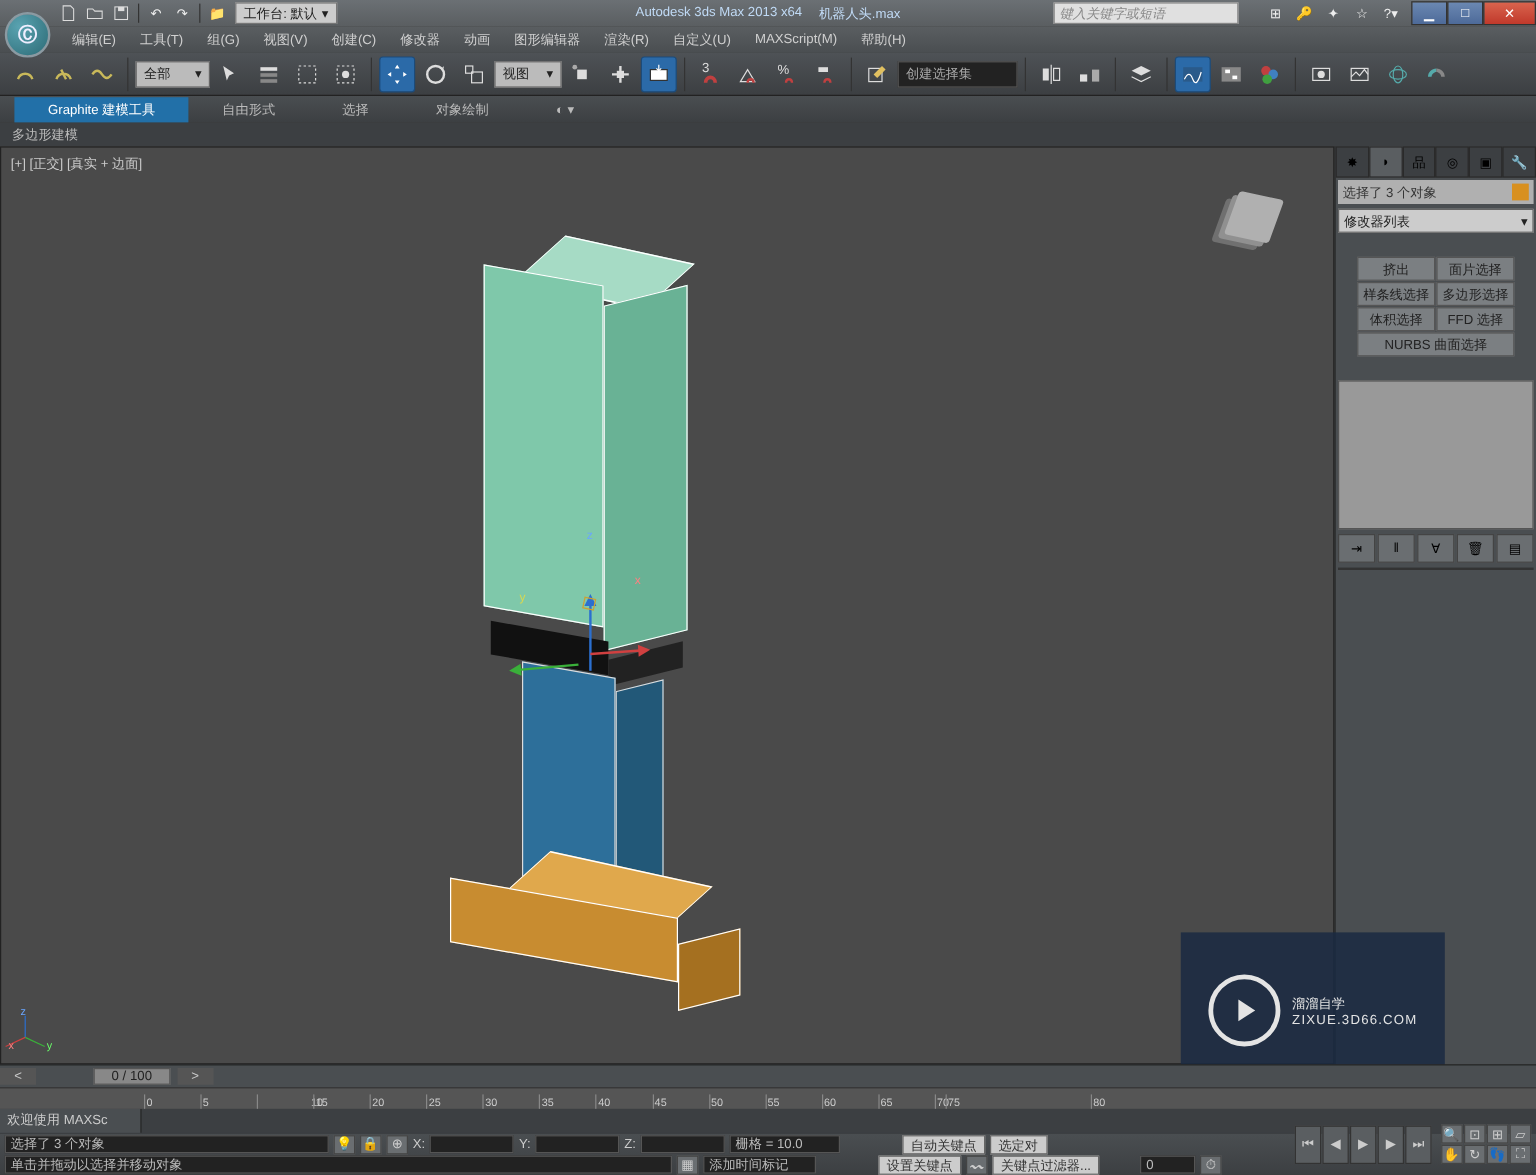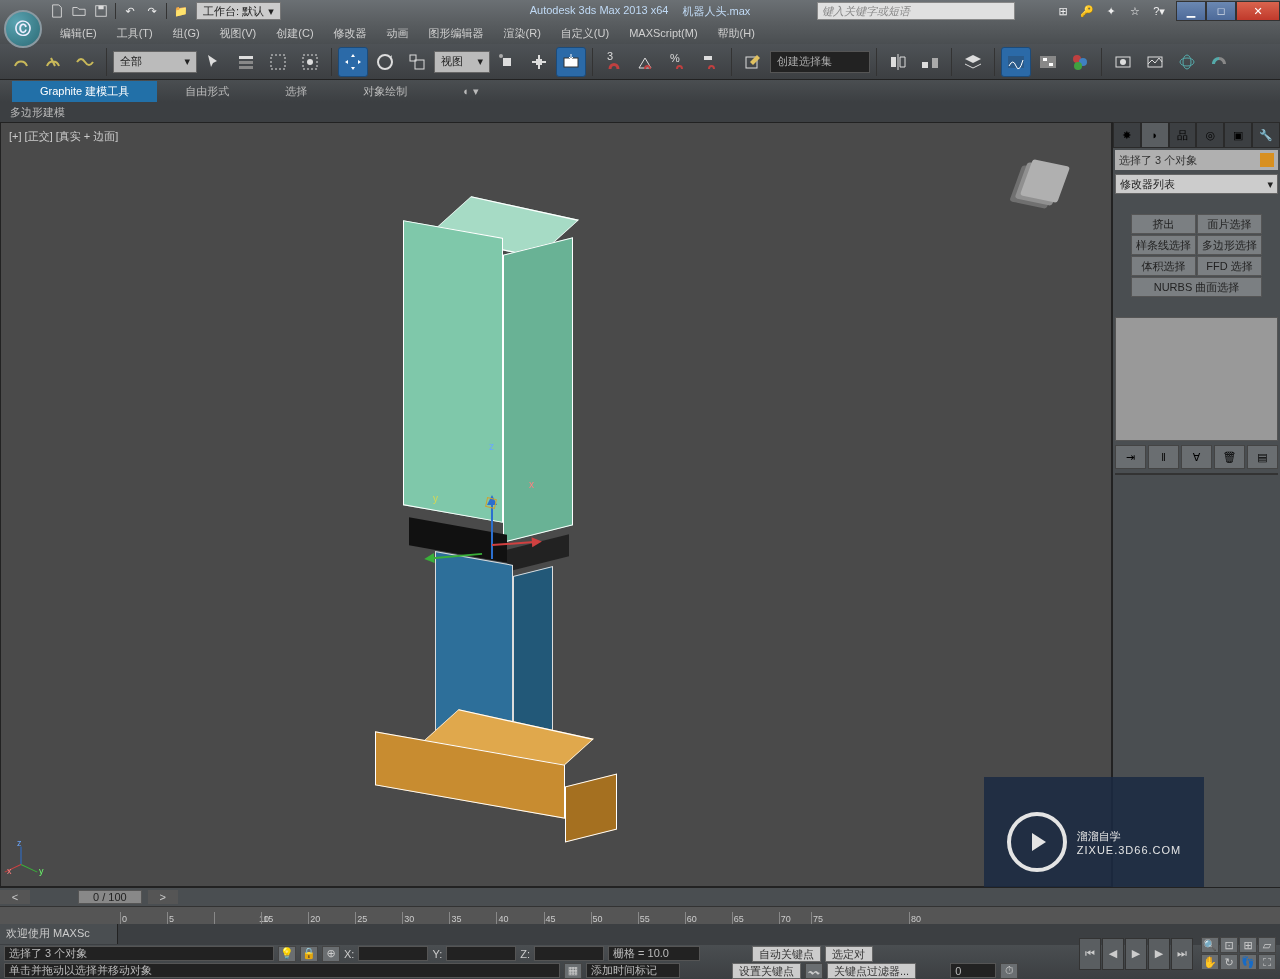--- a/index.html
+++ b/index.html
@@ -5,21 +5,21 @@
 * { margin: 0; padding: 0; box-sizing: border-box; font-family: "Microsoft YaHei", sans-serif; font-size: 11px; }
 body { width: 1280px; height: 979px; background: #3a3a3a; overflow: hidden; position: relative; }
 
 
 .qat-bar { height: 22px; background: linear-gradient(#6b7074,#5a5e61); display: flex; align-items: center; color: #e0e0e0; position: relative; }
 .qat-btn { width: 22px; height: 18px; display: flex; align-items: center; justify-content: center; cursor: pointer; color: #eee; }
 .qat-btn svg { width: 14px; height: 14px; fill: #d5d5d5; }
 .qat-sep { width: 1px; height: 16px; background: #333; margin: 0 3px; }
 .workspace-dd { height: 18px; background: #ccc; color: #222; padding: 0 6px; display: flex; align-items: center; gap: 4px; border: 1px solid #777; margin-left: 4px; }
 .title-text { position: absolute; left: 50%; transform: translateX(-50%); color: #c0daf5; font-size: 12px; display: flex; gap: 14px; }
-.search-box { position: absolute; right: 265px; width: 198px; height: 18px; background: #e0e0e0; color: #888; font-style: italic; padding: 0 4px; display: flex; align-items: center; border: 1px solid #888; text-align: right; }
+.search-box { position: absolute; right: 248px; width: 154px; height: 18px; background: #e0e0e0; color: #888; font-style: italic; padding: 0 4px; display: flex; align-items: center; border: 1px solid #888; text-align: right; }
 .help-icons { position: absolute; right: 110px; display: flex; gap: 2px; }
 .help-icons .qat-btn { width: 22px; }
 .win-controls { position: absolute; right: 0; display: flex; }
 .win-btn { width: 30px; height: 20px; background: linear-gradient(#6b88b2,#4d6a99); border: 1px solid #333; display: flex; align-items: center; justify-content: center; color: #fff; }
 .win-btn.close { background: linear-gradient(#d9644e,#c0392b); width: 44px; }
 
 
 .menu-bar { height: 22px; background: linear-gradient(#5a5e61,#4a4e51); display: flex; align-items: center; color: #d0d0d0; padding-left: 6px; }
 .app-btn { width: 38px; height: 38px; background: radial-gradient(circle at 30% 30%, #5aa3b1, #2c6b76); border-radius: 50%; border: 2px solid #8b9aa2; position: absolute; top: 10px; left: 4px; z-index: 10; display: flex; align-items: center; justify-content: center; color: #eef; font-weight: bold; font-size: 16px; }
 .menu-item { padding: 3px 10px; cursor: pointer; }
@@ -185,21 +185,21 @@
       <svg viewBox="0 0 20 20">
         <path d="M4 14c2-6 10-6 12 0M8 6l4 8" fill="none" stroke="#c9b95a" stroke-width="2"></path>
       </svg>
     </div>
   <div class="tb-btn">
       <svg viewBox="0 0 20 20">
         <path d="M2 10q4-6 8 0t8 0" fill="none" stroke="#c9b95a" stroke-width="2"></path>
       </svg>
     </div>
   <div class="tb-sep"></div>
-  <div class="tb-dd" style="width:84px">
+  <div class="tb-dd" style="width:62px">
       <span>全部</span>
       <span style="margin-left:auto">▾</span>
     </div>
   <div class="tb-btn">
       <svg viewBox="0 0 20 20">
         <path d="M4 3l3 12 2-4 4-2z" fill="#ddd"></path>
       </svg>
     </div>
   <div class="tb-btn">
       <svg viewBox="0 0 20 20">
@@ -473,21 +473,21 @@
       <div class="tick" style="left: 355.294px;">25</div>
       <div class="tick" style="left: 402.353px;">30</div>
       <div class="tick" style="left: 449.412px;">35</div>
       <div class="tick" style="left: 496.471px;">40</div>
       <div class="tick" style="left: 543.529px;">45</div>
       <div class="tick" style="left: 590.588px;">50</div>
       <div class="tick" style="left: 637.647px;">55</div>
       <div class="tick" style="left: 684.706px;">60</div>
       <div class="tick" style="left: 731.765px;">65</div>
       <div class="tick" style="left: 778.824px; margin-top: 47px;">70</div>
-      <div class="tick" style="left: 811px; text-align: right;">75</div>
+      <div class="tick" style="left: 788px; text-align: right;">75</div>
       <div class="tick" style="left: 909px;">80</div>
     </div>
   <div class="track-row">
     <div class="lbl">欢迎使用  MAXSc</div>
   </div>
 </div>
 
 <div class="status-bar">
   <div class="status-row">
     <div class="status-field" style="width:270px">选择了 3 个对象</div>

